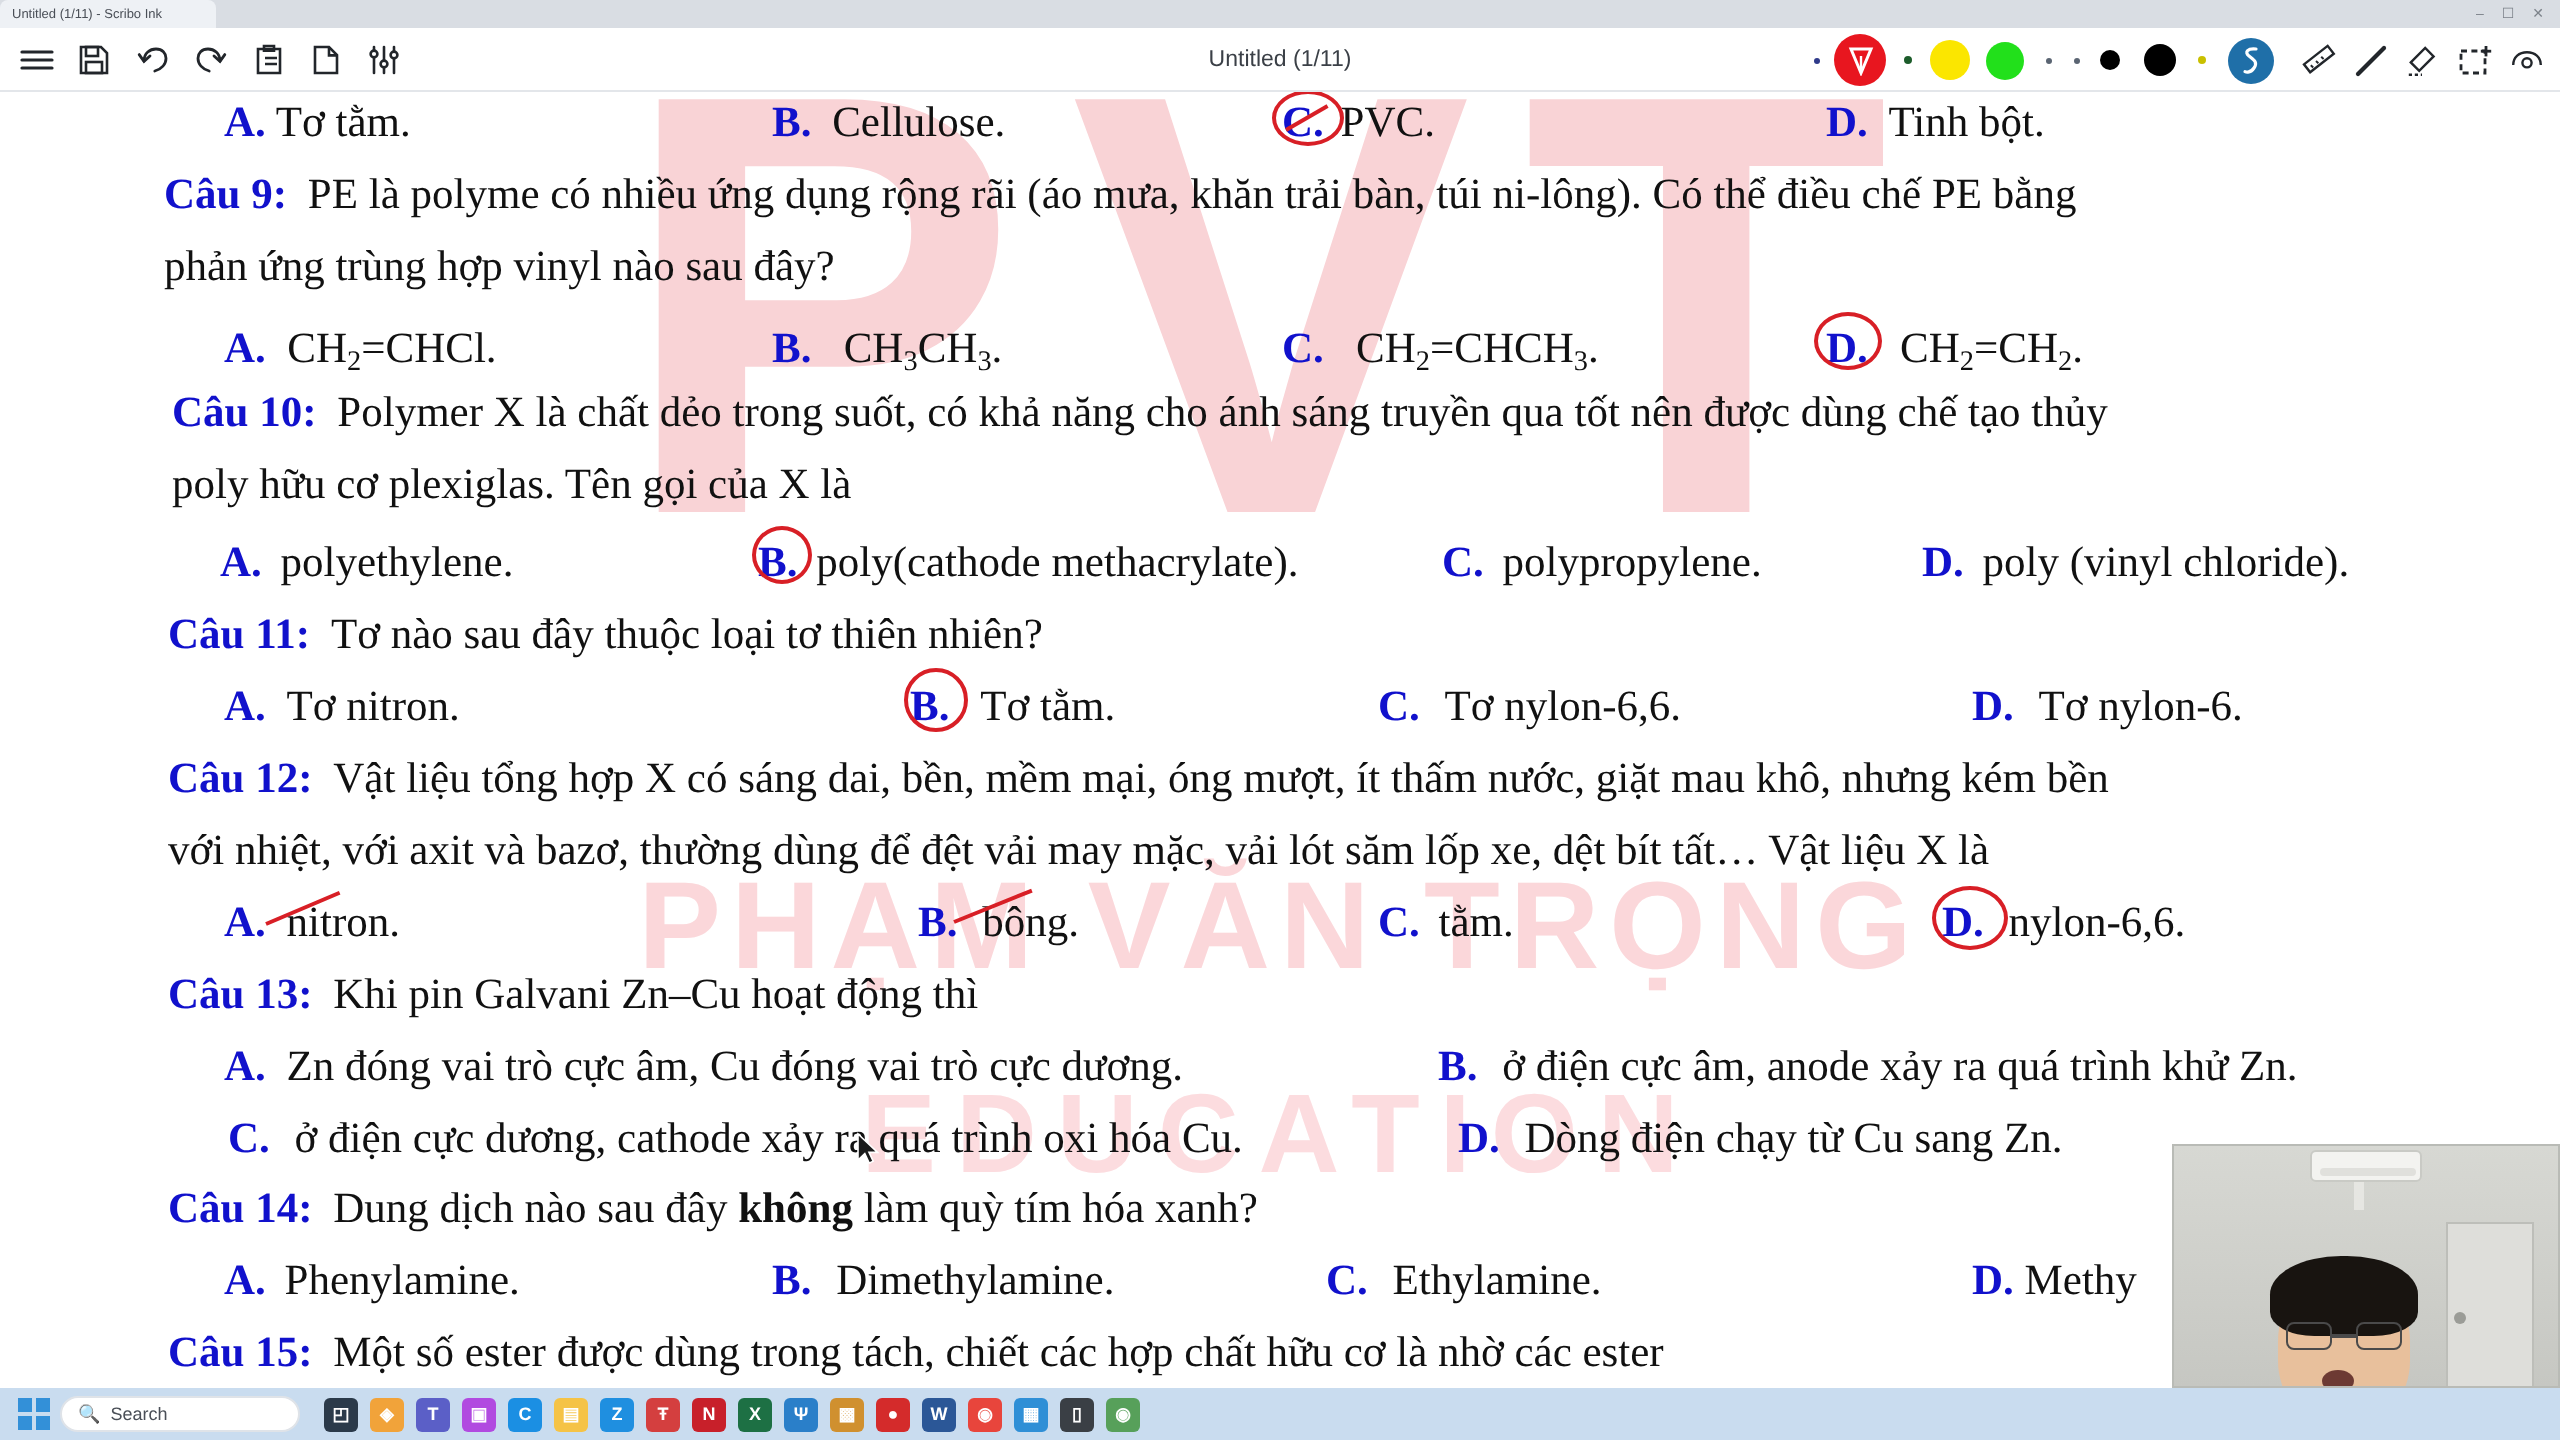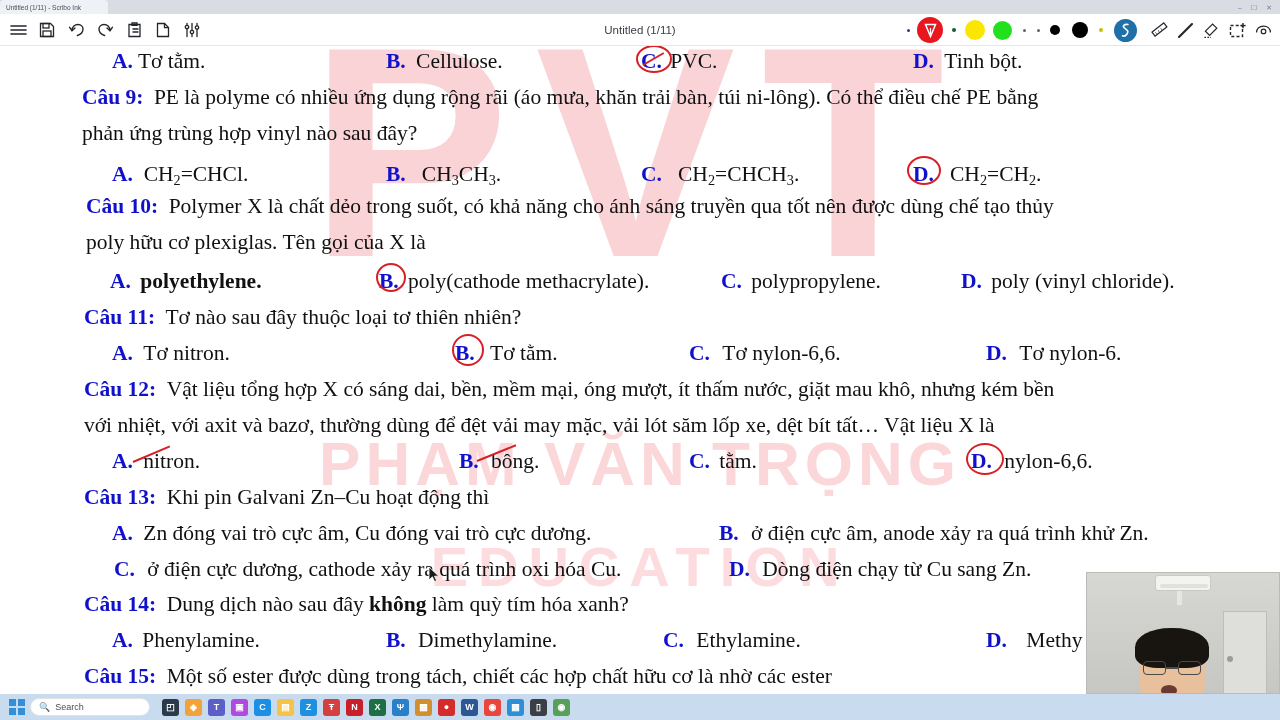--- a/index.html
+++ b/index.html
@@ -403,21 +403,21 @@
 
     <div class="row" style="left:86px; top:150px;">
       <span class="q">Câu 10:</span>
       <span style="margin-left:5px;">Polymer X là chất dẻo trong suốt, có khả năng cho ánh sáng truyền qua tốt nên được dùng chế tạo thủy</span>
     </div>
     <div class="row" style="left:86px; top:186px;">
       <span>poly hữu cơ plexiglas. Tên gọi của X là</span>
     </div>
     <div class="row" style="left:110px; top:225px;">
       <span class="opt">A.</span>
-      <span style="margin-left:4px;font-weight:bold;">polyethylene.</span>
+      <span style="margin-left:4px;">polyethylene.</span>
     </div>
     <div class="row" style="left:379px; top:225px;">
       <span class="opt">B.</span>
       <span style="margin-left:4px;">poly(cathode methacrylate).</span>
     </div>
     <div class="row" style="left:721px; top:225px;">
       <span class="opt">C.</span>
       <span style="margin-left:4px;">polypropylene.</span>
     </div>
     <div class="row" style="left:916px; top:225px;margin-left:45px;">
@@ -502,21 +502,21 @@
     <div class="row" style="left:386px; top:584px;">
       <span class="opt">B.</span>
       <span style="margin-left:7px;">Dimethylamine.</span>
     </div>
     <div class="row" style="left:663px; top:584px;">
       <span class="opt">C.</span>
       <span style="margin-left:7px;">Ethylamine.</span>
     </div>
     <div class="row" style="left:986px; top:584px;">
       <span class="opt">D.</span>
-      <span style="margin-left:14px;">Methy</span>
+      <span style="margin-left:0;">Methy</span>
     </div>
 
     <div class="row" style="left:84px; top:620px;">
       <span class="q">Câu 15:</span>
       <span style="margin-left:5px;">Một số ester được dùng trong tách, chiết các hợp chất hữu cơ là nhờ các ester</span>
     </div>
   </div>
 
   <div class="ink" style="inset:0;">
     <div class="ink-ellipse" style="left:636px; top:-1px; width:36px; height:28px;"></div>

